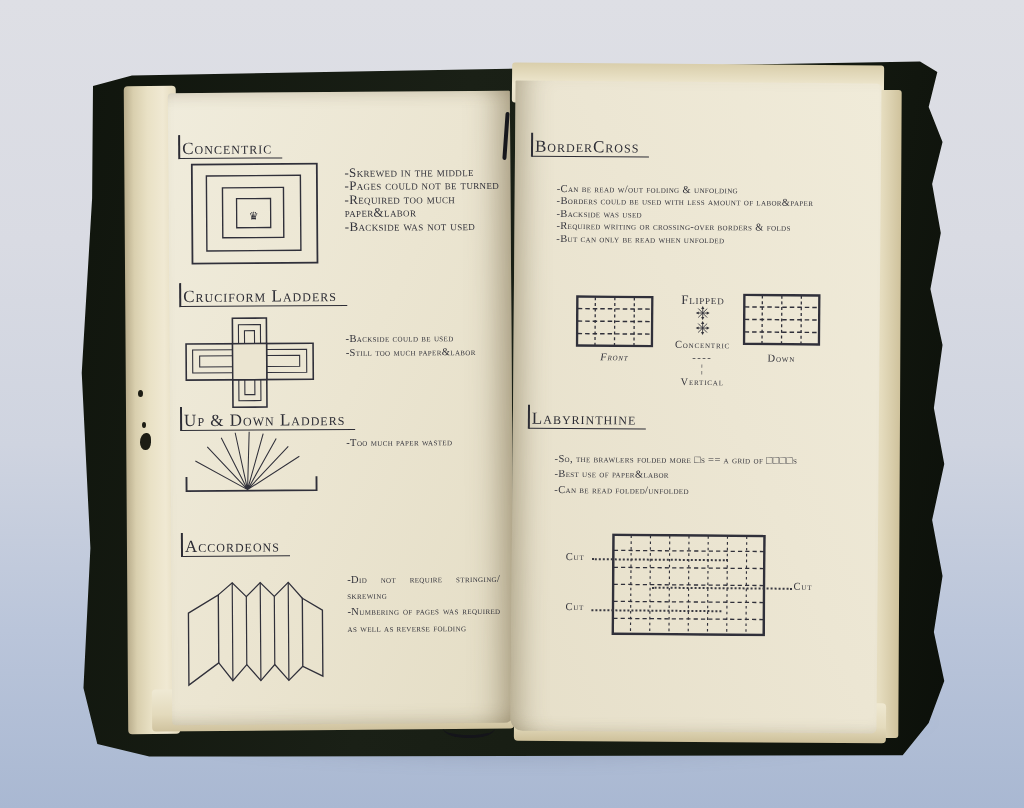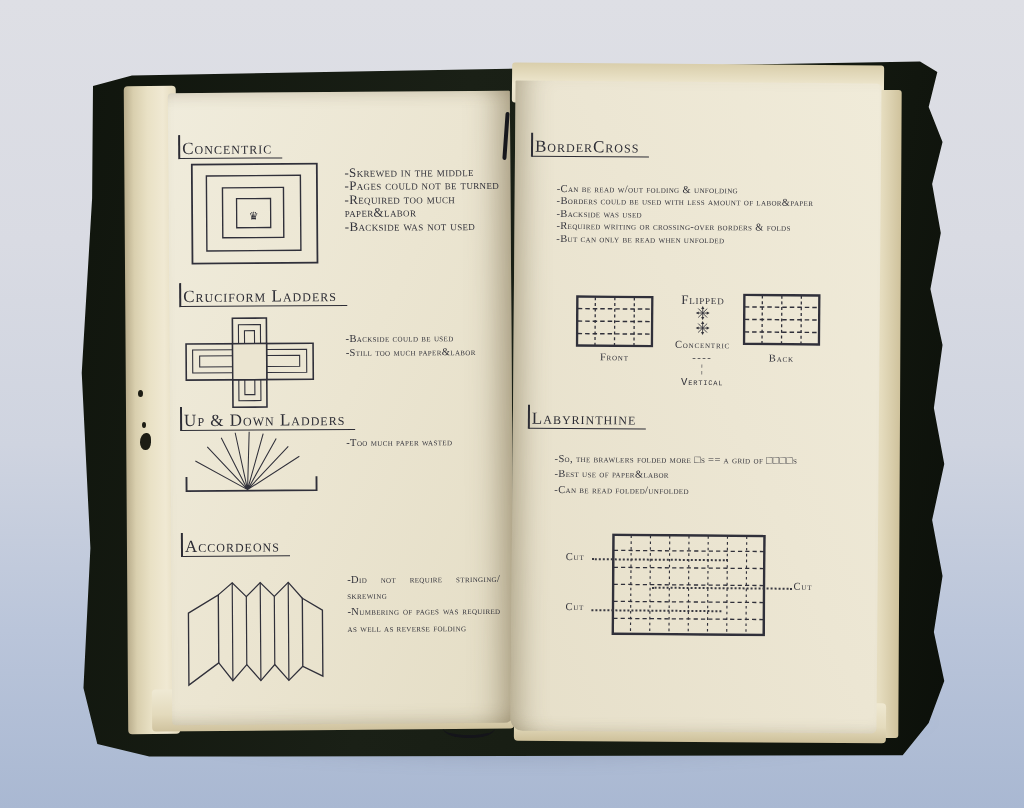--- a/index.html
+++ b/index.html
@@ -178,21 +178,21 @@
     </div>
 
     <div class="diagram" style="left:0;top:200px;width:366px;height:125px;">
       <div class="diagram" style="left:62px;top:14px;">
         <svg width="78" height="52" viewBox="0 0 78 52">
           <rect class="ln" x="1.5" y="1.5" width="75" height="49" stroke-width="2.4"></rect>
           <path class="ln" stroke-width="1.3" stroke-dasharray="3,2.7" d="M19.5,2 V50 M39,2 V50 M58.5,2 V50"></path>
           <path class="ln" stroke-width="1.45" stroke-dasharray="4.5,3" d="M2,13.5 H76 M2,26 H76 M2,38.5 H76"></path>
         </svg>
       </div>
-      <div class="s-label" style="left:62px;top:70px;width:78px;">Front</div>
+      <div class="s-label" style="left:62px;top:70px;width:78px;font-style:italic;">Front</div>
 
       <div class="s-label" style="left:150px;top:10px;width:78px;font-size:13px;">Flipped</div>
       <div class="mid-icon" style="left:182px;top:24px;">
         <svg width="14" height="14" viewBox="0 0 14 14">
           <path class="ln" stroke-width=".85" d="M2.5,2.5 L11.5,11.5 M11.5,2.5 L2.5,11.5 M7,2 V12 M2,7 H12"></path>
           <polygon fill="#32323a" points="7,0 5.4,3 8.6,3"></polygon>
           <polygon fill="#32323a" points="7,14 5.4,11 8.6,11"></polygon>
           <polygon fill="#32323a" points="0,7 3,5.4 3,8.6"></polygon>
           <polygon fill="#32323a" points="14,7 11,5.4 11,8.6"></polygon>
         </svg>
@@ -202,30 +202,30 @@
           <path class="ln" stroke-width=".85" d="M2.5,2.5 L11.5,11.5 M11.5,2.5 L2.5,11.5 M7,2 V12 M2,7 H12"></path>
           <polygon fill="#32323a" points="7,0 5.4,3 8.6,3"></polygon>
           <polygon fill="#32323a" points="7,14 5.4,11 8.6,11"></polygon>
           <polygon fill="#32323a" points="0,7 3,5.4 3,8.6"></polygon>
           <polygon fill="#32323a" points="14,7 11,5.4 11,8.6"></polygon>
         </svg>
       </div>
       <div class="s-label" style="left:143px;top:57px;width:92px;">Concentric</div>
       <div class="s-label" style="left:150px;top:70px;width:78px;letter-spacing:1.5px;">----</div>
       <div class="s-label" style="left:150px;top:80px;width:78px;font-size:11px;">¦</div>
-      <div class="s-label" style="left:147px;top:94px;width:84px;font-family:Liberation Mono, monospace;">Vertical</div>
+      <div class="s-label" style="left:147px;top:94px;width:84px;">Vertical</div>
 
       <div class="diagram" style="left:229px;top:11px;">
         <svg width="78" height="52" viewBox="0 0 78 52">
           <rect class="ln" x="1.5" y="1.5" width="75" height="49" stroke-width="2.4"></rect>
           <path class="ln" stroke-width="1.3" stroke-dasharray="3,2.7" d="M19.5,2 V50 M39,2 V50 M58.5,2 V50"></path>
           <path class="ln" stroke-width="1.45" stroke-dasharray="4.5,3" d="M2,13.5 H76 M2,26 H76 M2,38.5 H76"></path>
         </svg>
       </div>
-      <div class="s-label" style="left:229px;top:70px;width:78px;">Back</div>
+      <div class="s-label" style="left:229px;top:70px;width:78px;">Down</div>
     </div>
 
     <div class="heading" style="left:16px;top:328px;">Labyrinthine</div>
     <div class="bullets" style="left:42px;top:370px;width:305px;font-size:10.5px;line-height:15.4px;">
       <div>-So, the brawlers folded more □s == a grid of □□□□s</div>
       <div>-Best use of paper&amp;labor</div>
       <div>-Can be read folded/unfolded</div>
     </div>
 
     <div class="diagram" style="left:0;top:440px;width:366px;height:150px;">

